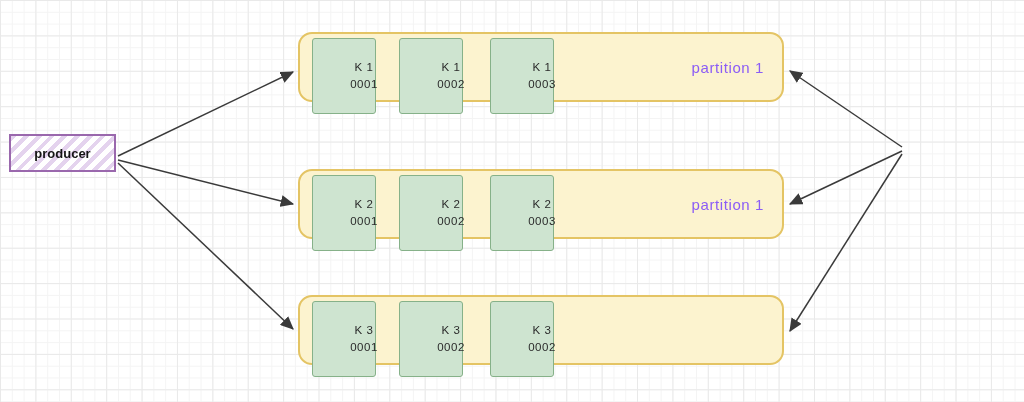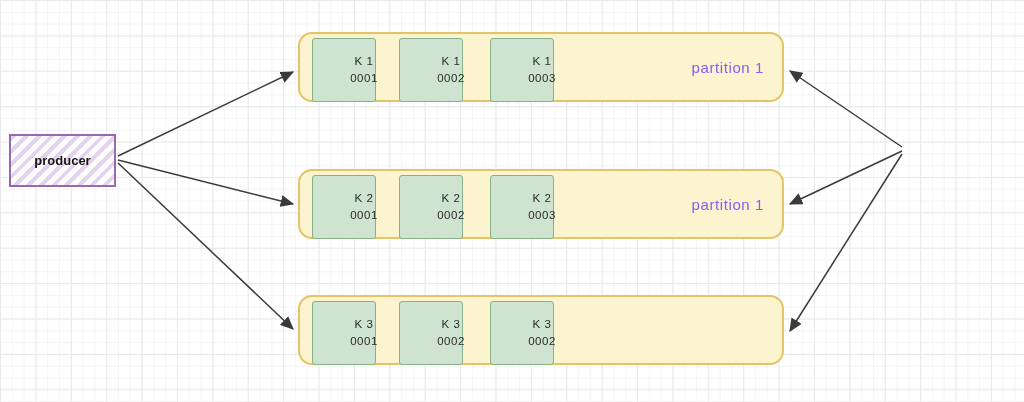--- a/index.html
+++ b/index.html
@@ -17,39 +17,39 @@
     overflow:hidden;
   }
   .arrows{position:absolute;left:0;top:0;width:1024px;height:402px;pointer-events:none;}
   .node{
     position:absolute;
     display:flex;align-items:center;justify-content:center;
     font-weight:bold;color:#161616;
     box-sizing:border-box;
   }
   .producer{
-    left:9px;top:134px;width:107px;height:53px;
+    left:9px;top:134px;width:107px;height:38px;
     border:2.5px solid #9a68ad;border-radius:0;
     background:repeating-linear-gradient(135deg,#e4d3ee 0px,#e4d3ee 4px,#ffffff 4px,#ffffff 9px);
     font-size:13px;
   }
   .consumer{
     left:903px;top:132px;width:97px;height:37px;
     border:2.5px solid #c9534e;border-radius:9px;
     background:repeating-linear-gradient(135deg,#f6cfca 0px,#f6cfca 4px,#ffffff 4px,#ffffff 9px);
     font-size:12.5px;
   }
   .partition{
     position:absolute;left:298px;width:486px;height:70px;
     background:#fcf3cf;border:2px solid #e4c464;border-radius:14px;
     box-sizing:border-box;
   }
   .p1{top:32px;} .p2{top:169px;text-decoration:underline;} .p3{top:295px;}
   .msg{
-    position:absolute;top:4px;width:64px;height:64px;
+    position:absolute;top:4px;width:64px;height:76px;
     background:#cee4d0;border:1.5px solid #86b189;border-radius:3px;
     display:flex;flex-direction:column;align-items:center;justify-content:center;
     font-size:11.5px;color:#2b2b2b;line-height:1.45;letter-spacing:0.5px;
     box-sizing:border-box;
     padding-left:40px;
   }
   .m0{left:12px;} .m1{left:99px;} .m2{left:190px;}
   .partition-label{
     position:absolute;right:18px;top:0;height:100%;
     display:flex;align-items:center;

